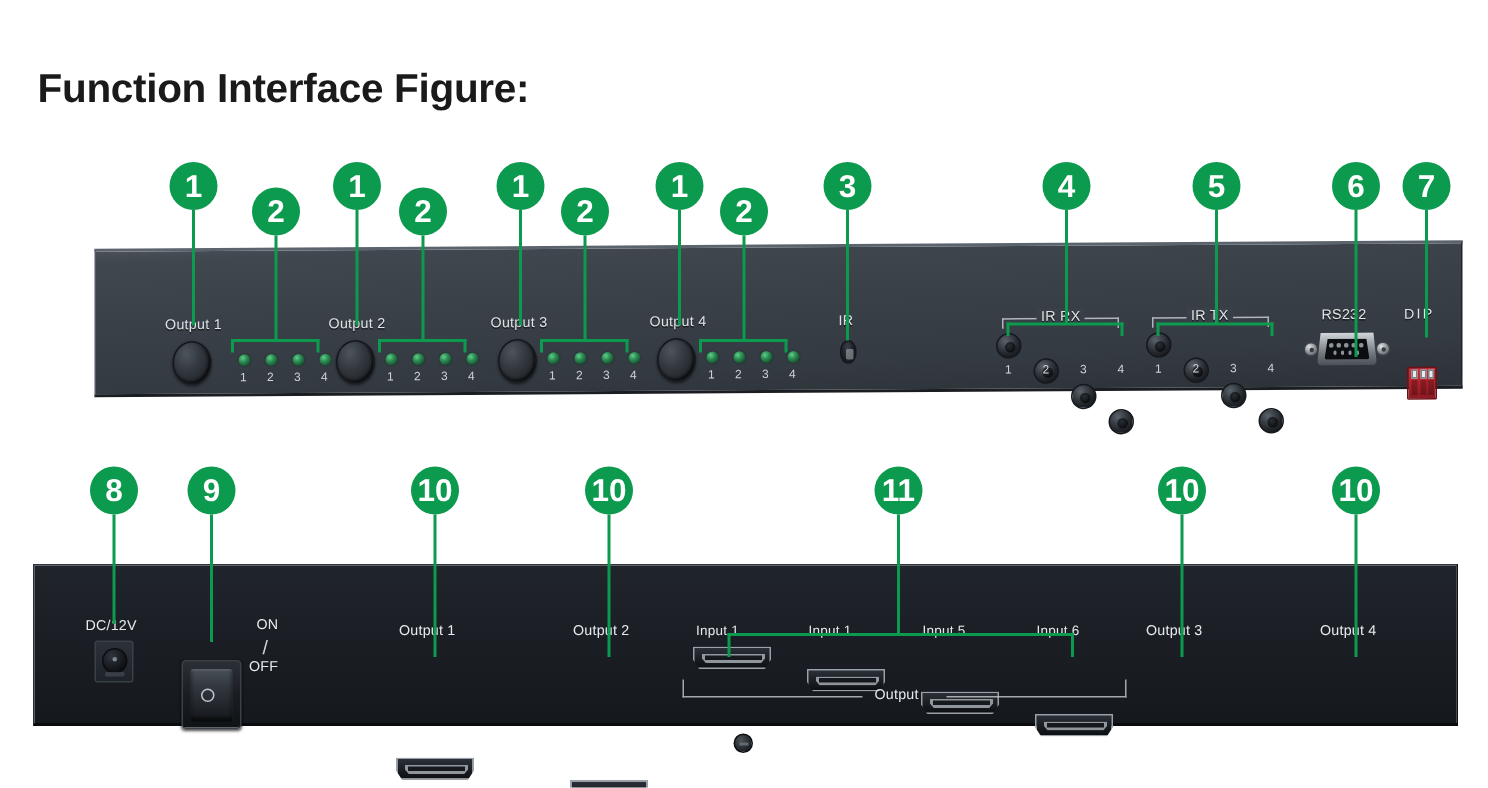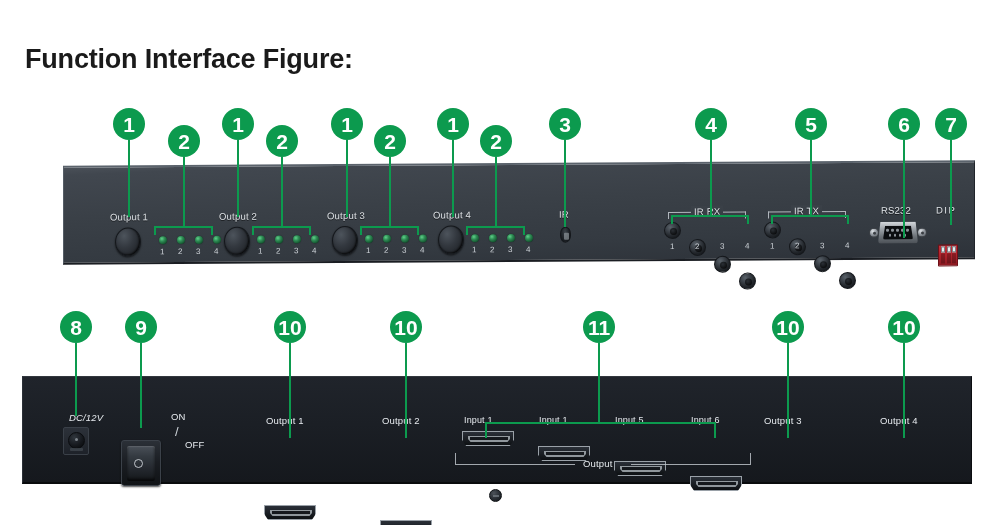--- a/index.html
+++ b/index.html
@@ -397,32 +397,32 @@
 
 <div class="abs callout" style="left:772px;top:311px;">10</div>
 <div class="abs lead" style="left:787px;top:343px;height:95px;"></div>
 
 <div class="abs callout" style="left:888px;top:311px;">10</div>
 <div class="abs lead" style="left:903px;top:343px;height:95px;"></div>
 
 <div class="abs" id="rear-panel">
   <div class="inner">
 
-    <div class="abs rear-label" style="left:46px;top:35px;font-style:italic;">DC/12V</div>
+    <div class="abs rear-label" style="left:34px;top:35px;">DC/12V</div>
     <div class="abs dcjack" style="left:40px;top:50px;">
         <div class="shade"></div>
       </div>
 
     <div class="abs rocker" style="left:98px;top:35px;">
       <div class="cap"></div>
       <div class="o"></div>
     </div>
     <div class="abs rear-label" style="left:148px;top:34px;">ON</div>
     <div class="abs rear-label" style="left:152px;top:47px;font-size:13px;color:#cfd5da;">/</div>
-    <div class="abs rear-label" style="left:162px;top:62px;">OFF</div>
+    <div class="abs rear-label" style="left:143px;top:62px;">OFF</div>
 
     <div class="abs rear-label" style="left:243px;top:38px;">Output 1</div>
     <div class="abs hdmi" style="left:241px;top:54px;">
         <div class="mouth"></div>
       </div>
 
     <div class="abs rear-label" style="left:359px;top:38px;">Output 2</div>
     <div class="abs hdmi" style="left:357px;top:54px;"></div>
 
     <div class="abs screw" style="left:466px;top:8px;"></div>

